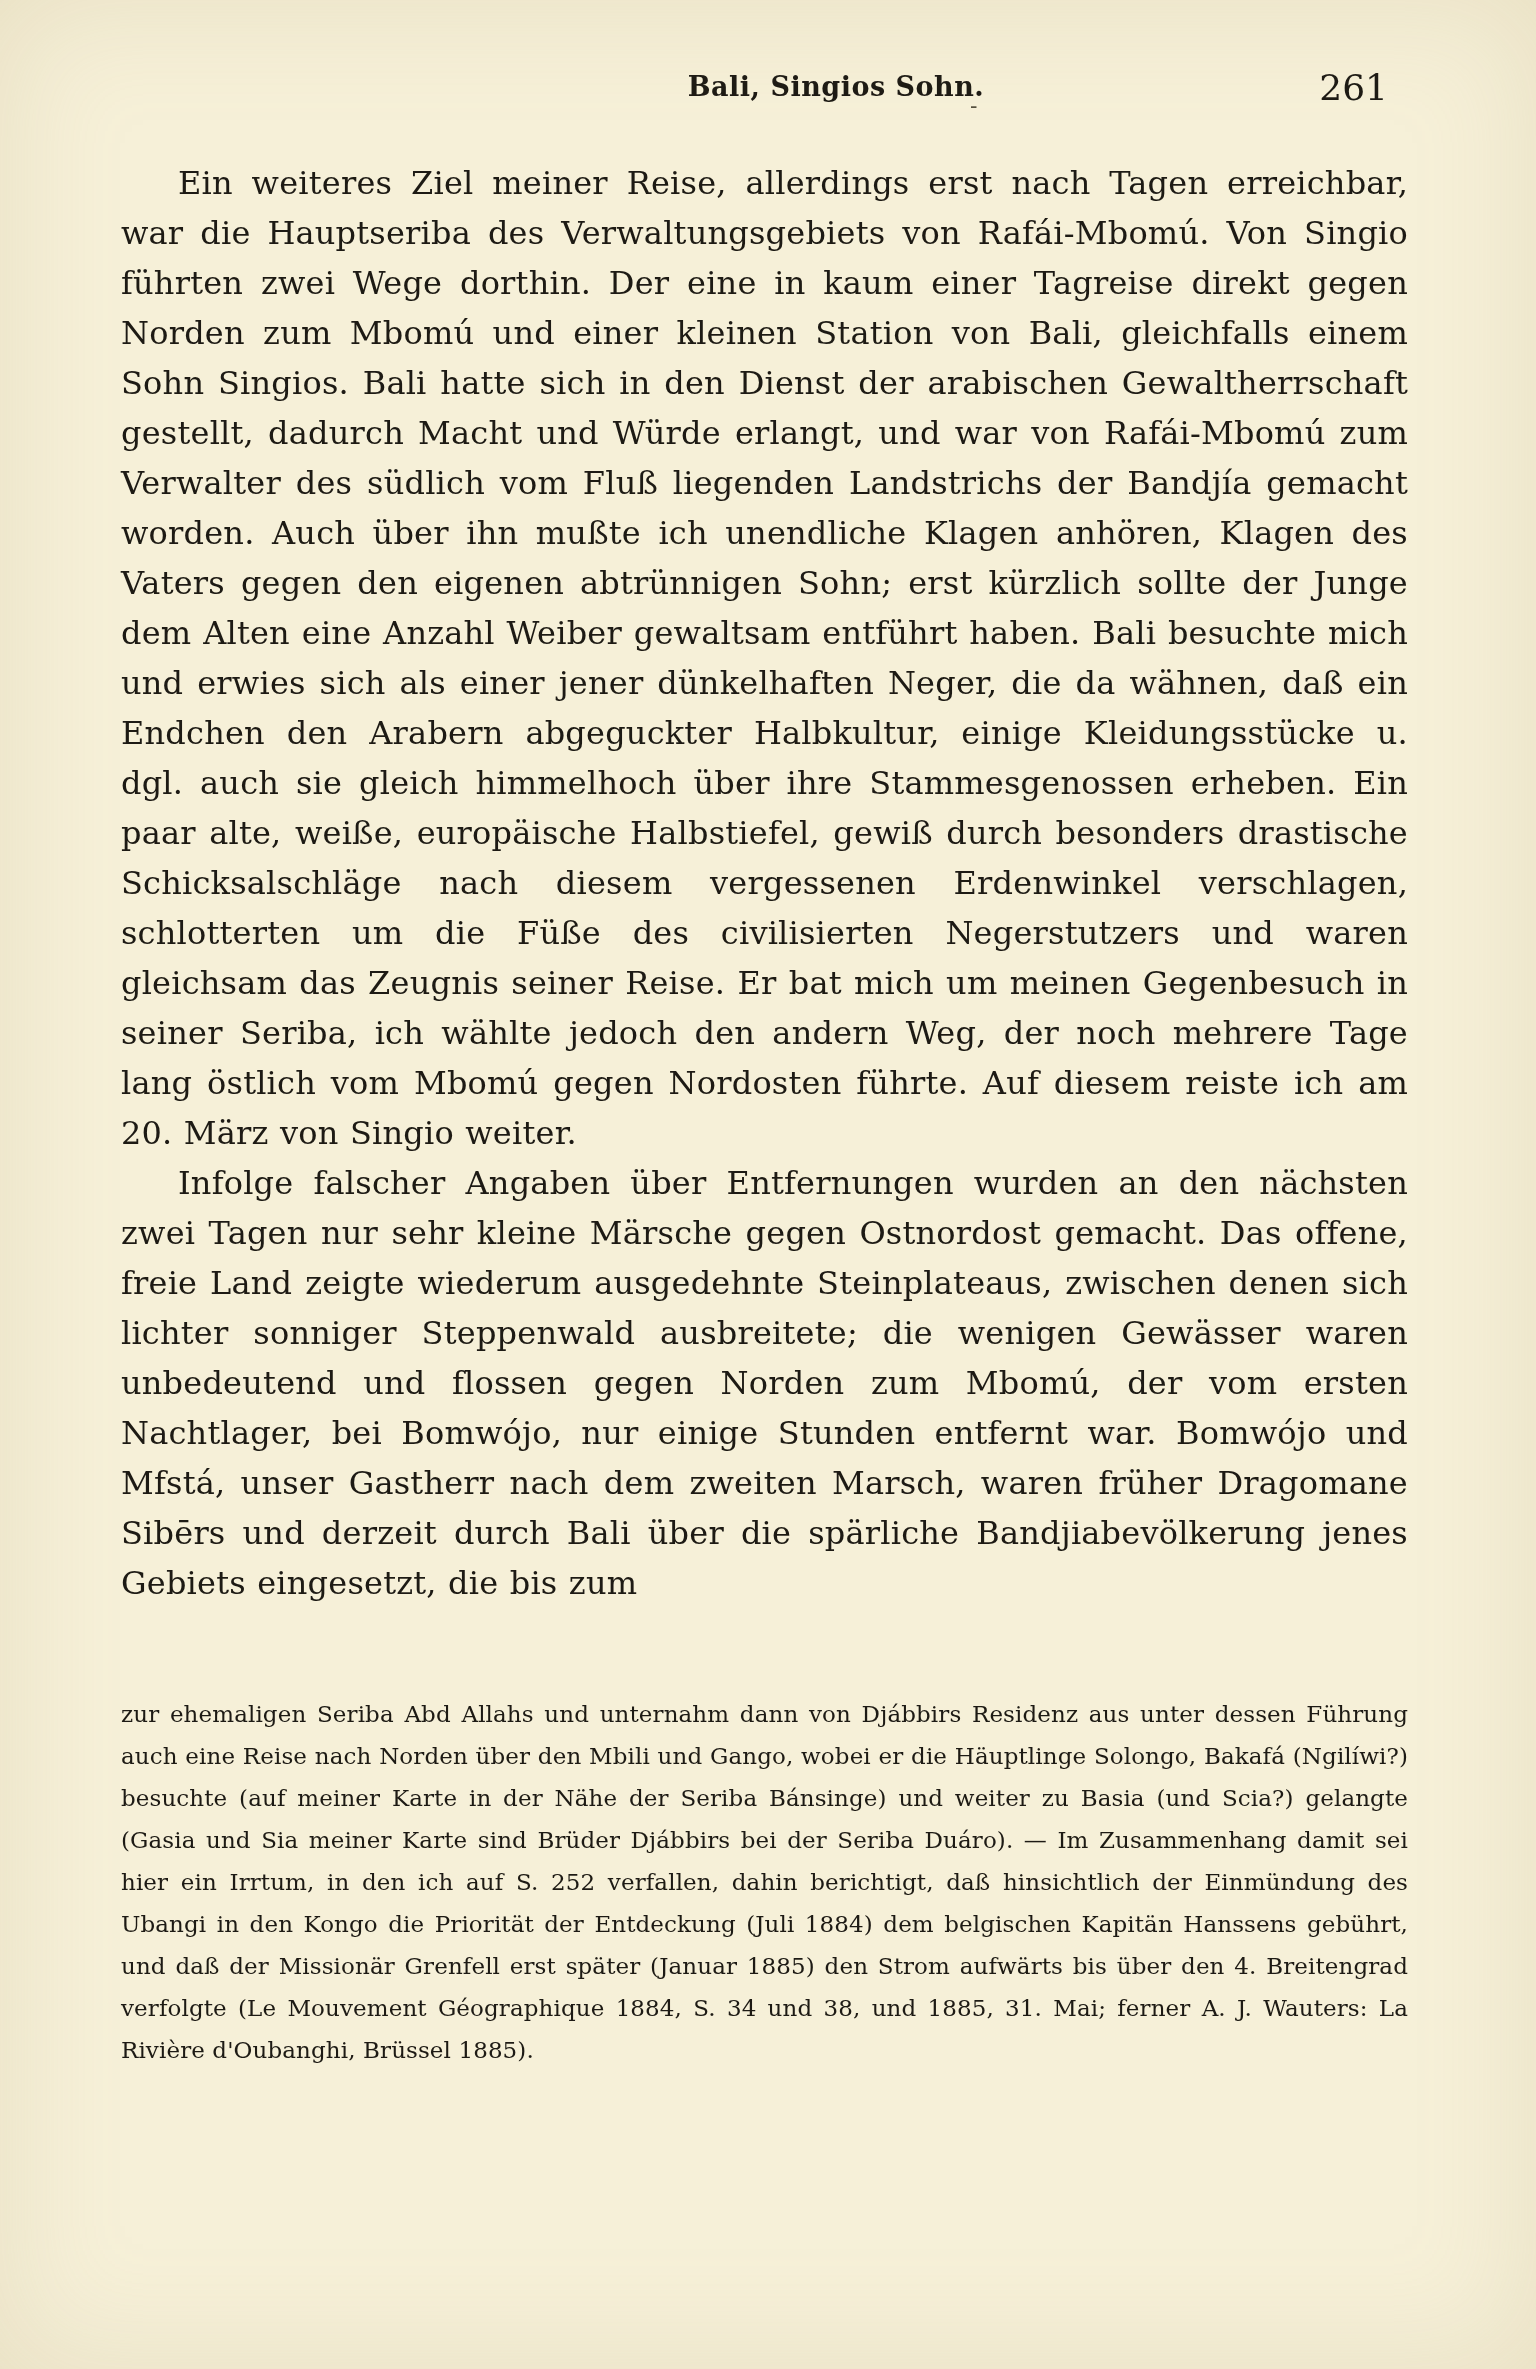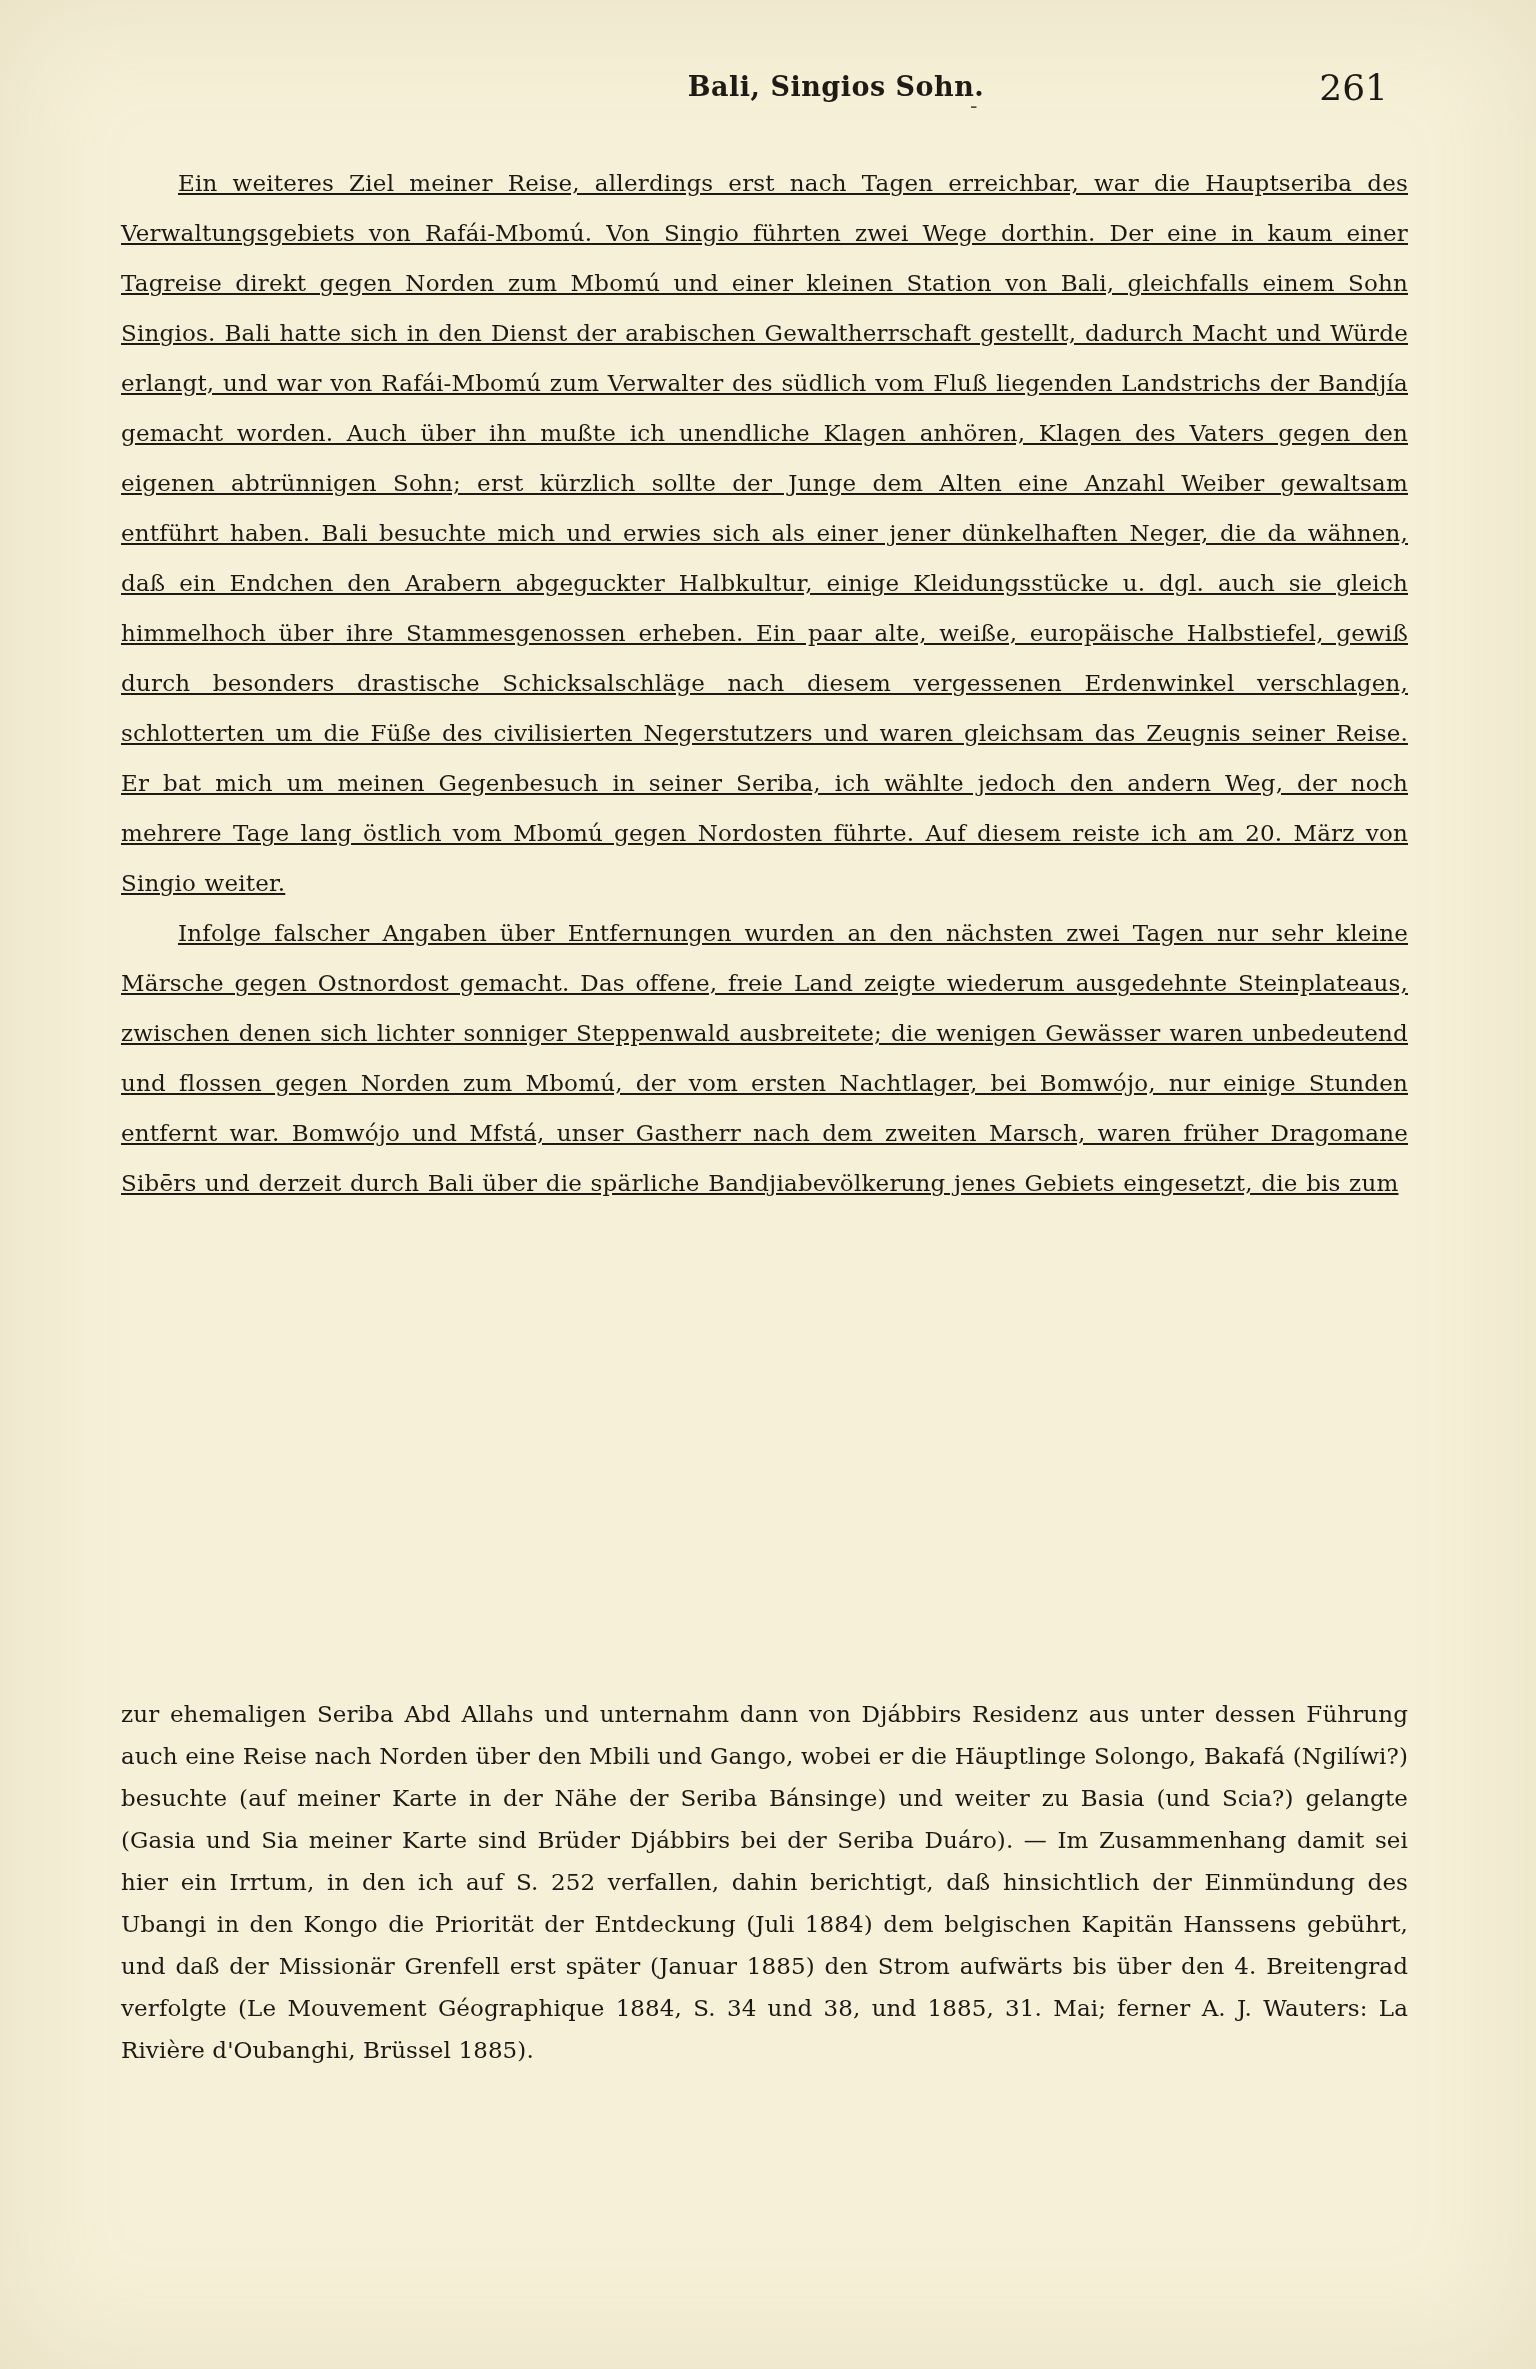--- a/index.html
+++ b/index.html
@@ -56,29 +56,28 @@
     font-family: "DejaVu Serif", serif;
     color: #1d1a14;
   }
   .body-block {
     position: absolute;
     top: 158px;
     left: 121px;
     width: 1287px;
   }
   .para {
-    font-size: 23px;
+    font-size: 32px;
     line-height: 50px;
     text-align: justify;
     text-justify: inter-word;
     margin: 0 0 0 0;
     word-spacing: 1px;
     letter-spacing: 0.2px;
     color: #1d1a14;
-    text-decoration: underline;
   }
   .para.indent {
     text-indent: 57px;
   }
   .rule {
     position: absolute;
     left: 121px;
     top: 1678px;
     width: 1285px;
     height: 2px;

